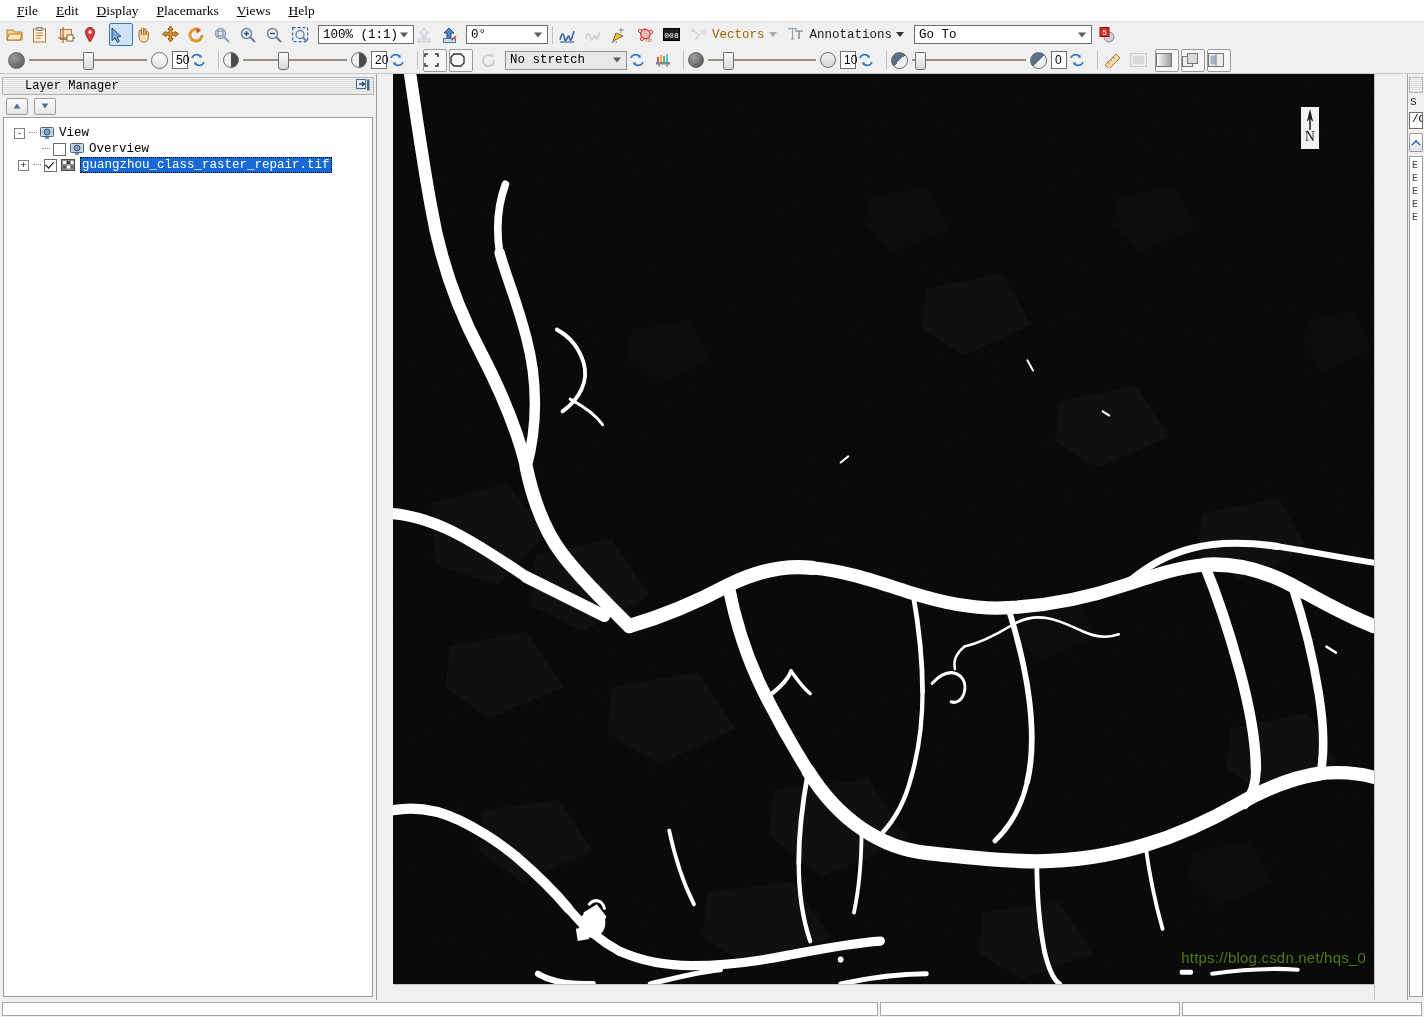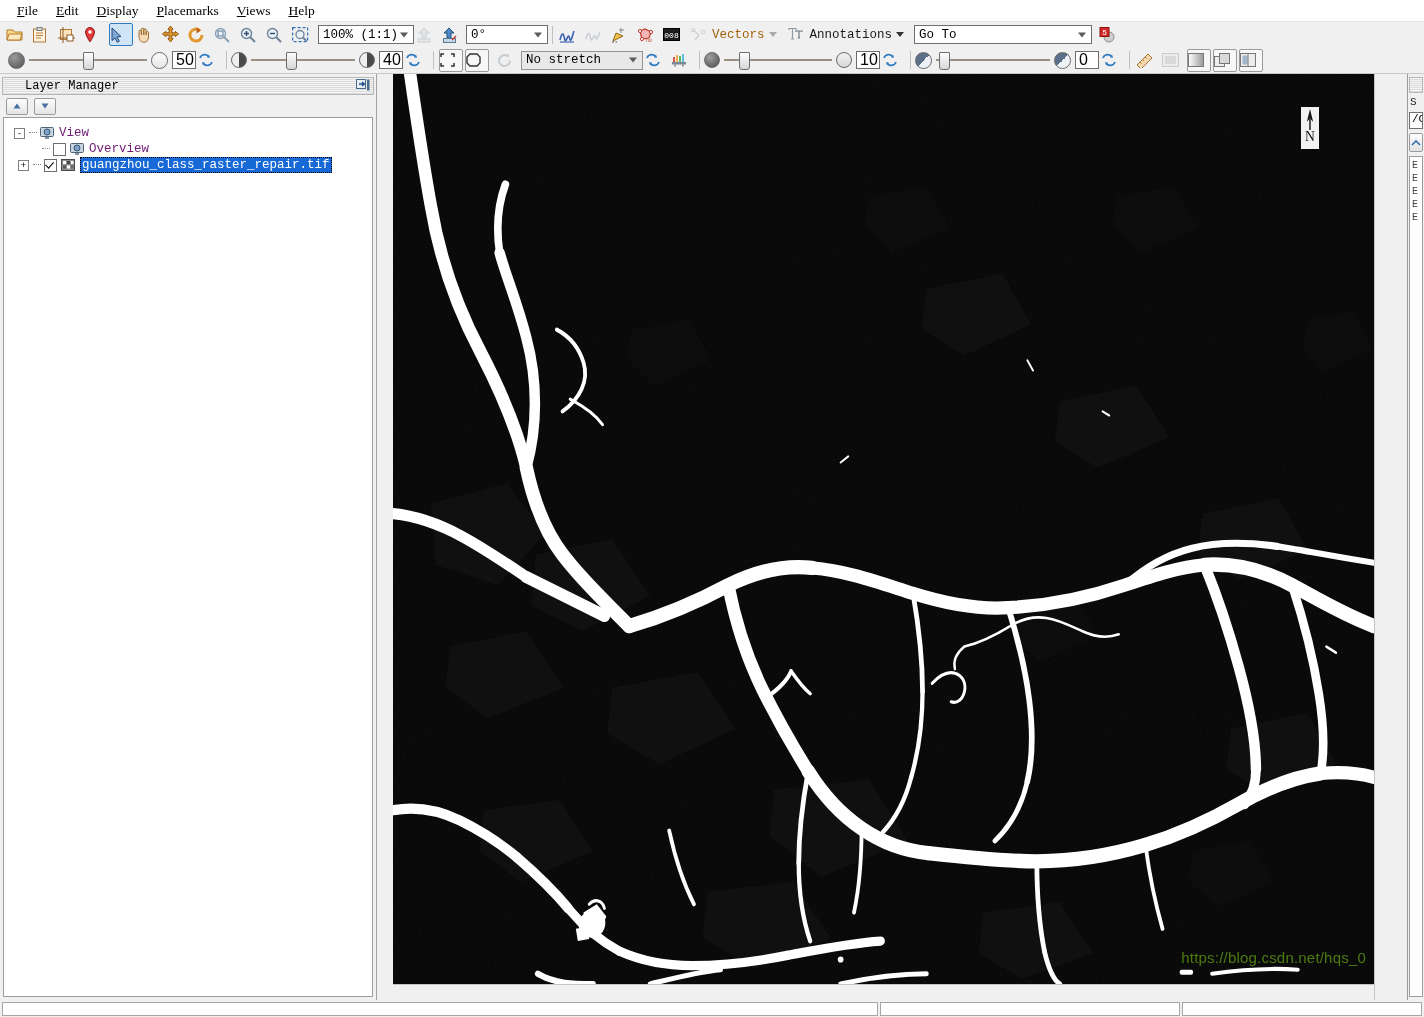--- a/index.html
+++ b/index.html
@@ -117,24 +117,24 @@
     border-top: 5px solid #5b5b5b;
   }
   .combo.zoom  { width: 96px; margin-left: 2px; }
   .combo.angle { width: 82px; }
   .combo.goto  { width: 178px; }
   .combo.stretch {
     width: 122px; background: #e8e8e8; border: 1px solid #949494;
   }
 
   .numbox {
-    height: 18px; width: 24px;
+    height: 18px; width: 16px;
     background: #fff;
     border: 1px solid #6f6f6f;
-    font-size: 16px;
+    font-size: 12px;
     font-family: "Liberation Sans", sans-serif;
     display: flex; align-items: center;
     padding-left: 3px;
     box-sizing: border-box;
     flex: 0 0 auto;
   }
 
   
   .slider {
     display: flex; align-items: center;
@@ -275,21 +275,21 @@
     border: solid #000;
     border-width: 0 1.6px 1.6px 0;
     transform: rotate(42deg);
   }
   .ico-view {
     width: 14px; height: 12px;
     margin-right: 5px;
     flex: 0 0 auto;
     display: flex; align-items: center; justify-content: center;
   }
-  .tree-label { color: #701a75; }
+  .tree-label { color: #000000; }
   .tree-label.sel {
     background: #1669d6;
     color: #ffffff;
     padding: 0 1px;
     border: 1px dotted #000;
   }
 
   
   .view-area {
     flex: 1 1 auto;
@@ -614,21 +614,21 @@
 
     <div class="sep"></div>
 
     <div class="dot" style="width:14px;height:14px;background:linear-gradient(90deg,#efefef 50%,#4a4a4a 50%);"></div>
     <div class="slider">
       <div class="track" style="width:104px;">
         <div class="thumb" style="left:34%;"></div>
       </div>
     </div>
     <div class="dot" style="width:14px;height:14px;background:linear-gradient(90deg,#efefef 50%,#4a4a4a 50%);"></div>
-    <div class="numbox" style="margin-left:4px;">40</div>
+    <div class="numbox" style="margin-left:4px;">20</div>
     <div class="tb-btn">
       <svg width="16" height="14" viewBox="0 0 16 14">
         <path d="M2 5a5 5 0 0 1 9-1" fill="none" stroke="#2f7bc0" stroke-width="1.6"></path>
         <path d="M11 1.5l1 3.2-3.2-.4z" fill="#2f7bc0"></path>
         <path d="M14 9a5 5 0 0 1-9 1" fill="none" stroke="#2f7bc0" stroke-width="1.6"></path>
         <path d="M5 12.5l-1-3.2 3.2.4z" fill="#2f7bc0"></path>
       </svg>
     </div>
 
     <div class="sep"></div>

